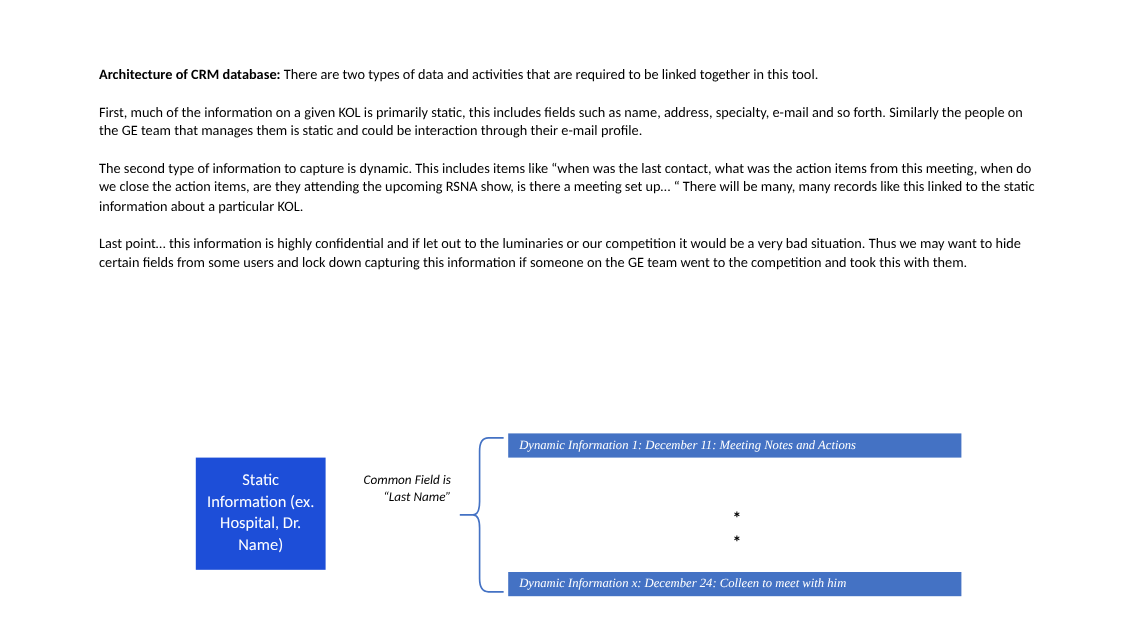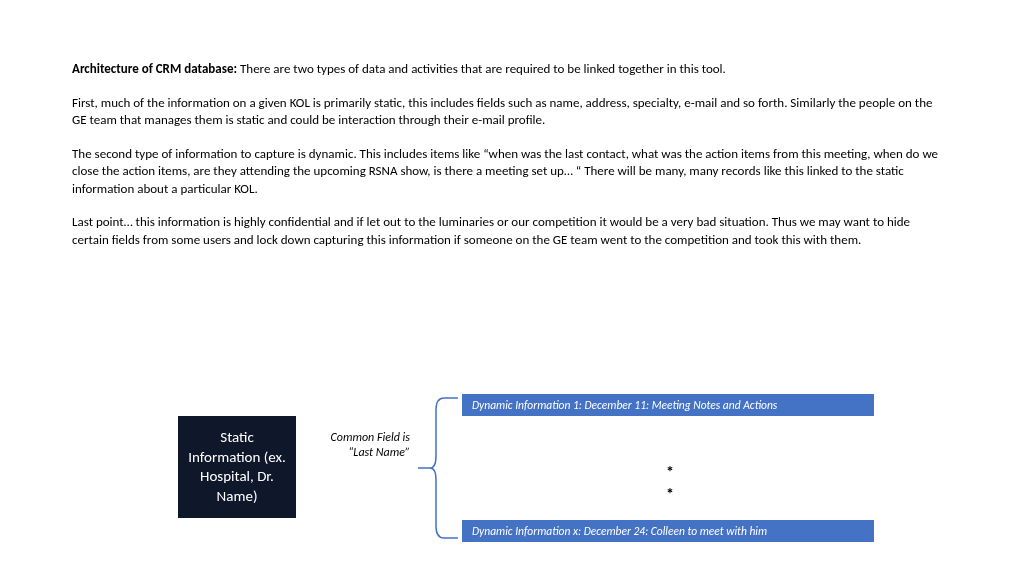--- a/index.html
+++ b/index.html
@@ -7,39 +7,39 @@
     width: 1024px;
     height: 576px;
     font-family: Calibri, Arial, sans-serif;
     font-size: 13px;
     color: #000;
     background: #fff;
     position: relative;
     overflow: hidden;
   }
   .content {
-    padding: 60px 78px 0 72px;
+    padding: 60px 78px 0 90px;
     line-height: 1.35;
   }
   .bold { font-weight: bold; }
   .para { margin-bottom: 16px; }
   .diagram {
     position: absolute;
     left: 0;
     top: 390px;
     width: 1024px;
     height: 180px;
   }
   .static-box {
     position: absolute;
     left: 178px;
     top: 26px;
     width: 118px;
     height: 102px;
-    background: #0f172a;
+    background: #1d4ed8;
     color: #fff;
     display: flex;
     align-items: center;
     justify-content: center;
     text-align: center;
     font-size: 15px;
     line-height: 1.3;
     padding: 6px;
   }
   .common-field {
@@ -64,20 +64,21 @@
     left: 462px;
     height: 22px;
     width: 412px;
     background: #4472c4;
     color: #fff;
     font-style: italic;
     font-size: 11.5px;
     display: flex;
     align-items: center;
     padding: 0 10px;
+    font-family: Liberation Serif, serif;
   }
   .dyn1 { top: 4px; }
   .dyn2 { top: 34px; }
   .dynx { top: 130px; }
   .star {
     position: absolute;
     left: 666px;
     font-weight: bold;
     font-size: 16px;
     color: #000;

